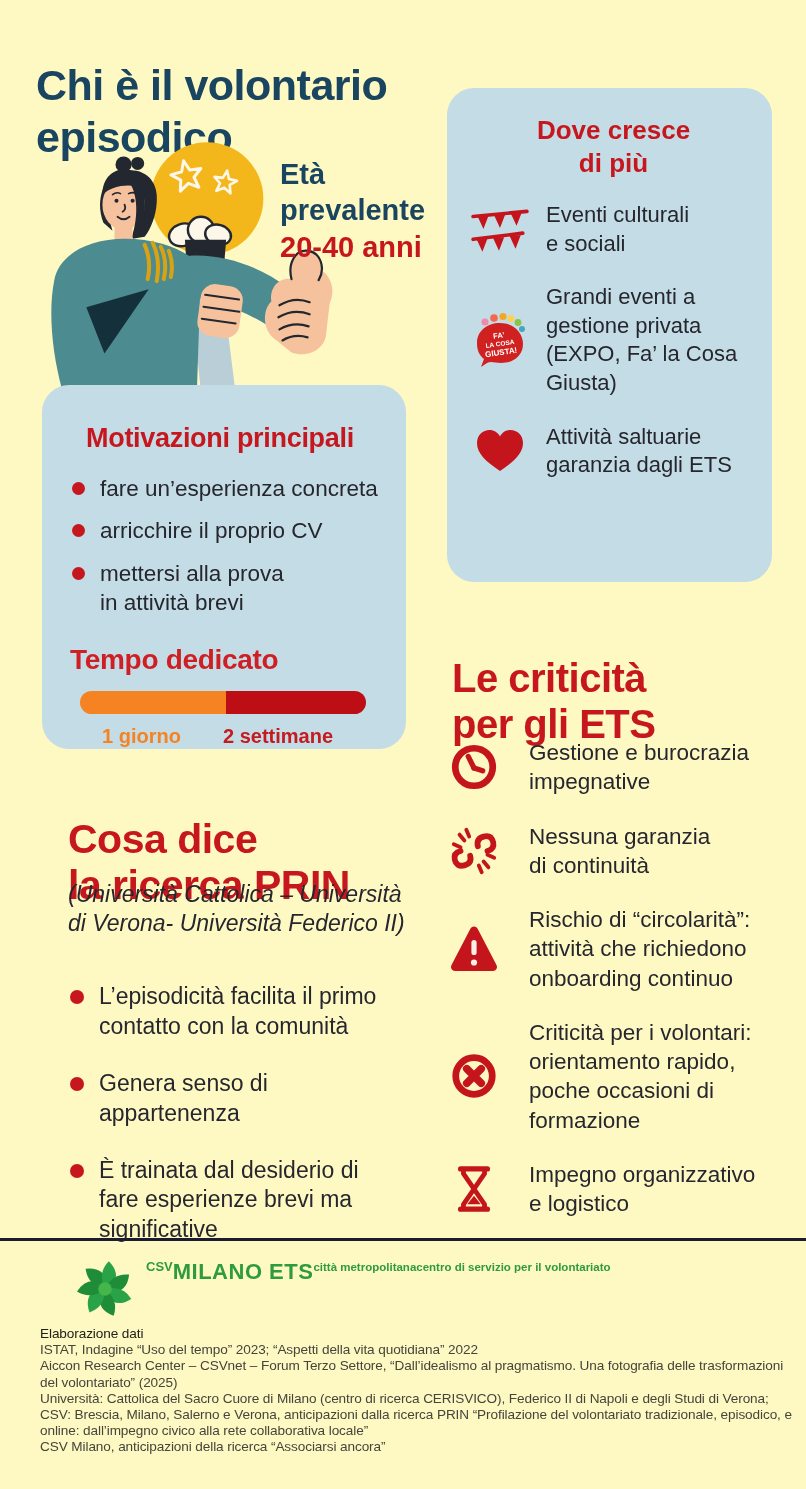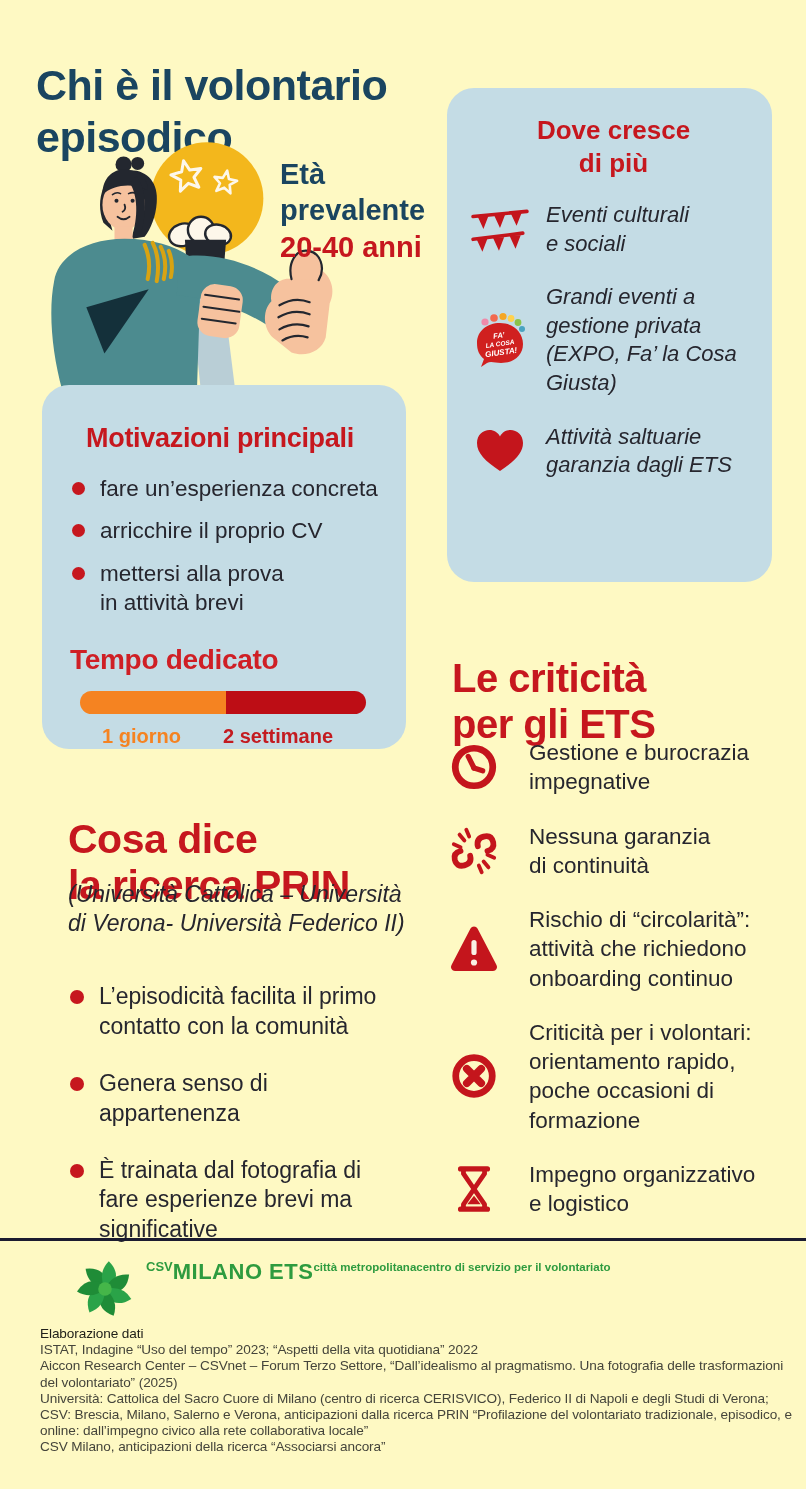--- a/index.html
+++ b/index.html
@@ -25,21 +25,21 @@
   .tempo-bar{margin:15px 0 0 10px;width:286px;height:23px;border-radius:12px;
              background:linear-gradient(to right,#f58321 0 51%,#bd0d15 51% 100%);}
   .tempo-labels{position:relative;margin:11px 0 0 10px;width:286px;height:32px;
                 font-size:20px;font-weight:700;}
   .lab-start{position:absolute;left:22px;color:#f58321;}
   .lab-end{position:absolute;left:143px;color:#c31b20;}
 
   
   .growth-panel{left:447px;top:88px;width:325px;height:494px;padding:26px 14px 0 22px;}
   .growth-title{margin:0;text-align:center;font-size:26px;font-weight:800;color:#c6171e;line-height:1.25;}
-  .growth-list{margin-top:22px;display:flex;flex-direction:column;gap:25px;font-style:italic;}
+  .growth-list{margin-top:22px;display:flex;flex-direction:column;gap:25px;}
   .item-row{display:flex;gap:15px;align-items:center;}
   .icon-cell{flex:none;width:62px;display:flex;justify-content:center;}
   .item-text{font-size:22px;color:#26262e;line-height:1.3;}
 
   
   .crit-title{left:452px;top:622px;font-size:40px;font-weight:800;color:#c6171e;
               line-height:1.15;letter-spacing:-0.5px;}
   .crit-list{left:448px;top:738px;width:350px;display:flex;flex-direction:column;gap:25px;}
   .crit-list .icon-cell{width:52px;margin-right:14px;}
   .crit-list .item-text{font-size:22.5px;}
@@ -273,21 +273,21 @@
         <span class="pre">L’episodicità facilita il primo
 contatto con la comunità</span>
       </li>
     <li>
         <span class="dot"></span>
         <span class="pre">Genera senso di
 appartenenza</span>
       </li>
     <li>
         <span class="dot"></span>
-        <span class="pre">È trainata dal fotografia di
+        <span class="pre">È trainata dal desiderio di
 fare esperienze brevi ma
 significative</span>
       </li>
   </ul>
 
   <div class="abs divider"></div>
 
   <div class="abs logo">
     <svg width="62" height="62" viewBox="0 0 64 64">
       <g>

